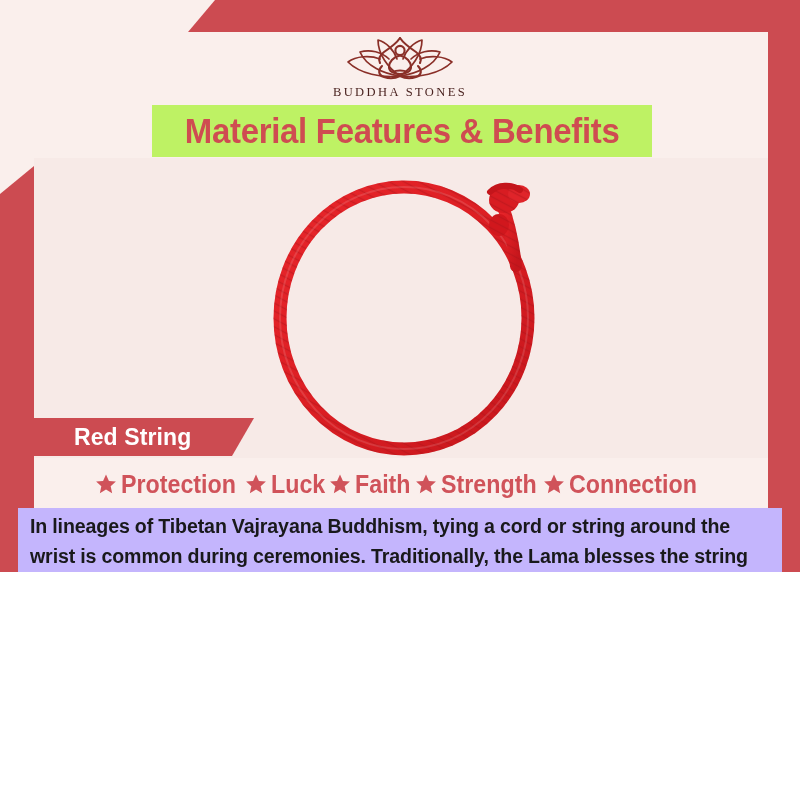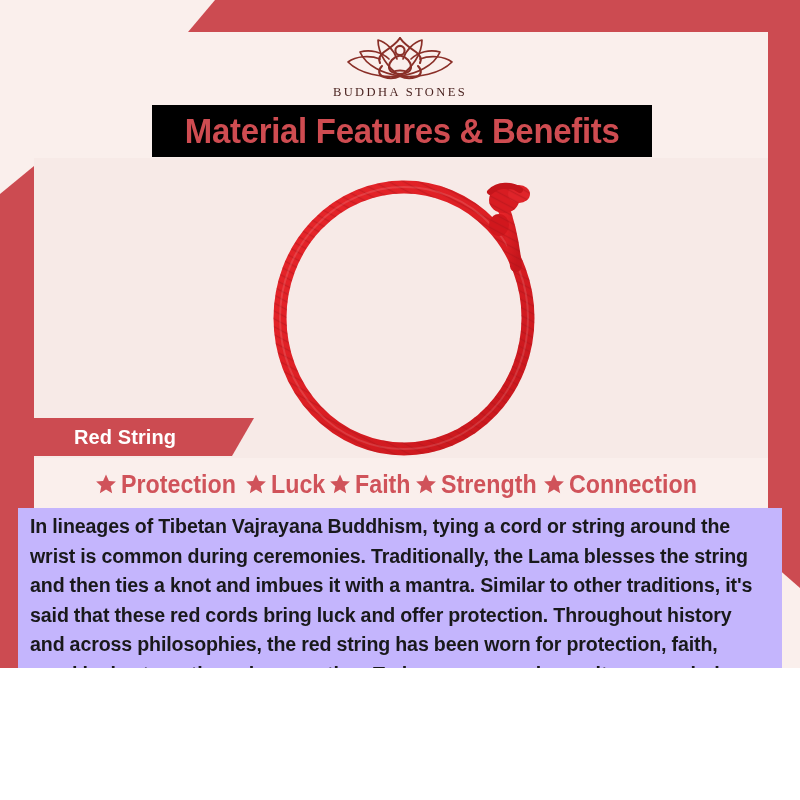--- a/index.html
+++ b/index.html
@@ -6,21 +6,21 @@
 
   html, body {
     width: 800px; height: 800px;
     background: #ffffff;
     font-family: "Liberation Sans", sans-serif;
     overflow: hidden;
   }
 
   #page {
     position: relative;
-    width: 800px; height: 668px;
+    width: 800px; height: 572px;
     background: #faefec;
     overflow: hidden;
   }
 
   
   .bar-top {
     position: absolute; left: 0; top: 0; width: 800px; height: 32px;
     background: #cc4b51;
     clip-path: polygon(215px 0, 800px 0, 800px 32px, 188px 32px);
   }
@@ -51,21 +51,21 @@
     margin-top: 3px;
     font-family: "Liberation Serif", serif;
     font-size: 12.5px; letter-spacing: 2.4px;
     color: #4a2320; font-weight: 400;
   }
 
   
   .title-band {
     position: absolute; left: 152px; top: 105px;
     width: 500px; height: 52px;
-    background: #000000;
+    background: #bef264;
     display: flex; align-items: center; justify-content: center;
   }
   .title-text {
     font-family: "Liberation Sans Narrow", "Liberation Sans", sans-serif;
     font-size: 35px; font-weight: 700;
     color: #cf4c51; letter-spacing: -0.3px;
     transform: scaleX(0.94); transform-origin: center;
     white-space: nowrap;
   }
 
@@ -81,21 +81,21 @@
   
   .label-banner {
     position: absolute; left: 34px; top: 418px;
     width: 220px; height: 38px;
     background: #cc4b51;
     clip-path: polygon(0 0, 220px 0, 198px 38px, 0 38px);
     display: flex; align-items: center;
   }
   .label-text {
     margin-left: 40px;
-    font-size: 20px; font-weight: 700; color: #ffffff;
+    font-size: 23px; font-weight: 700; color: #ffffff;
     letter-spacing: 0.1px;
   }
 
   
   .features {
     position: absolute; left: 34px; top: 464px;
     width: 734px; height: 40px;
     display: flex; align-items: center; justify-content: center;
     gap: 0;
   }

